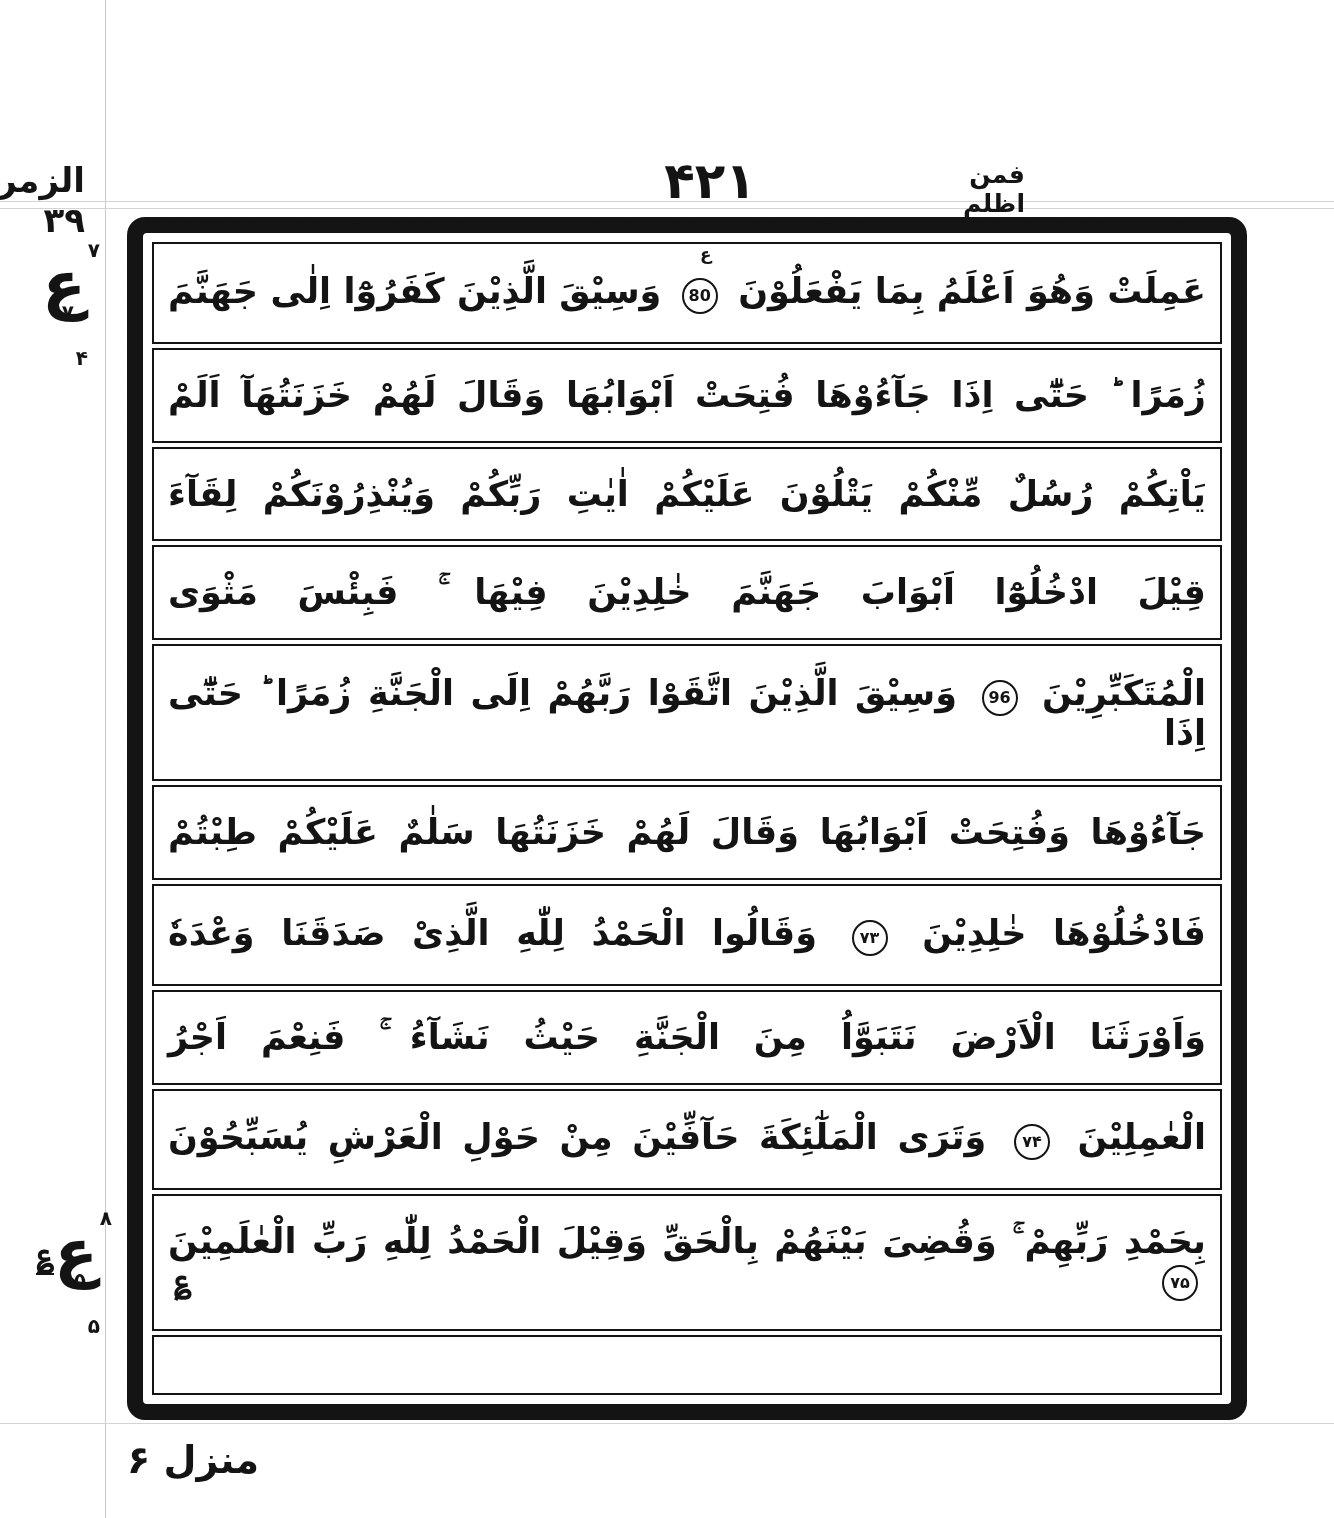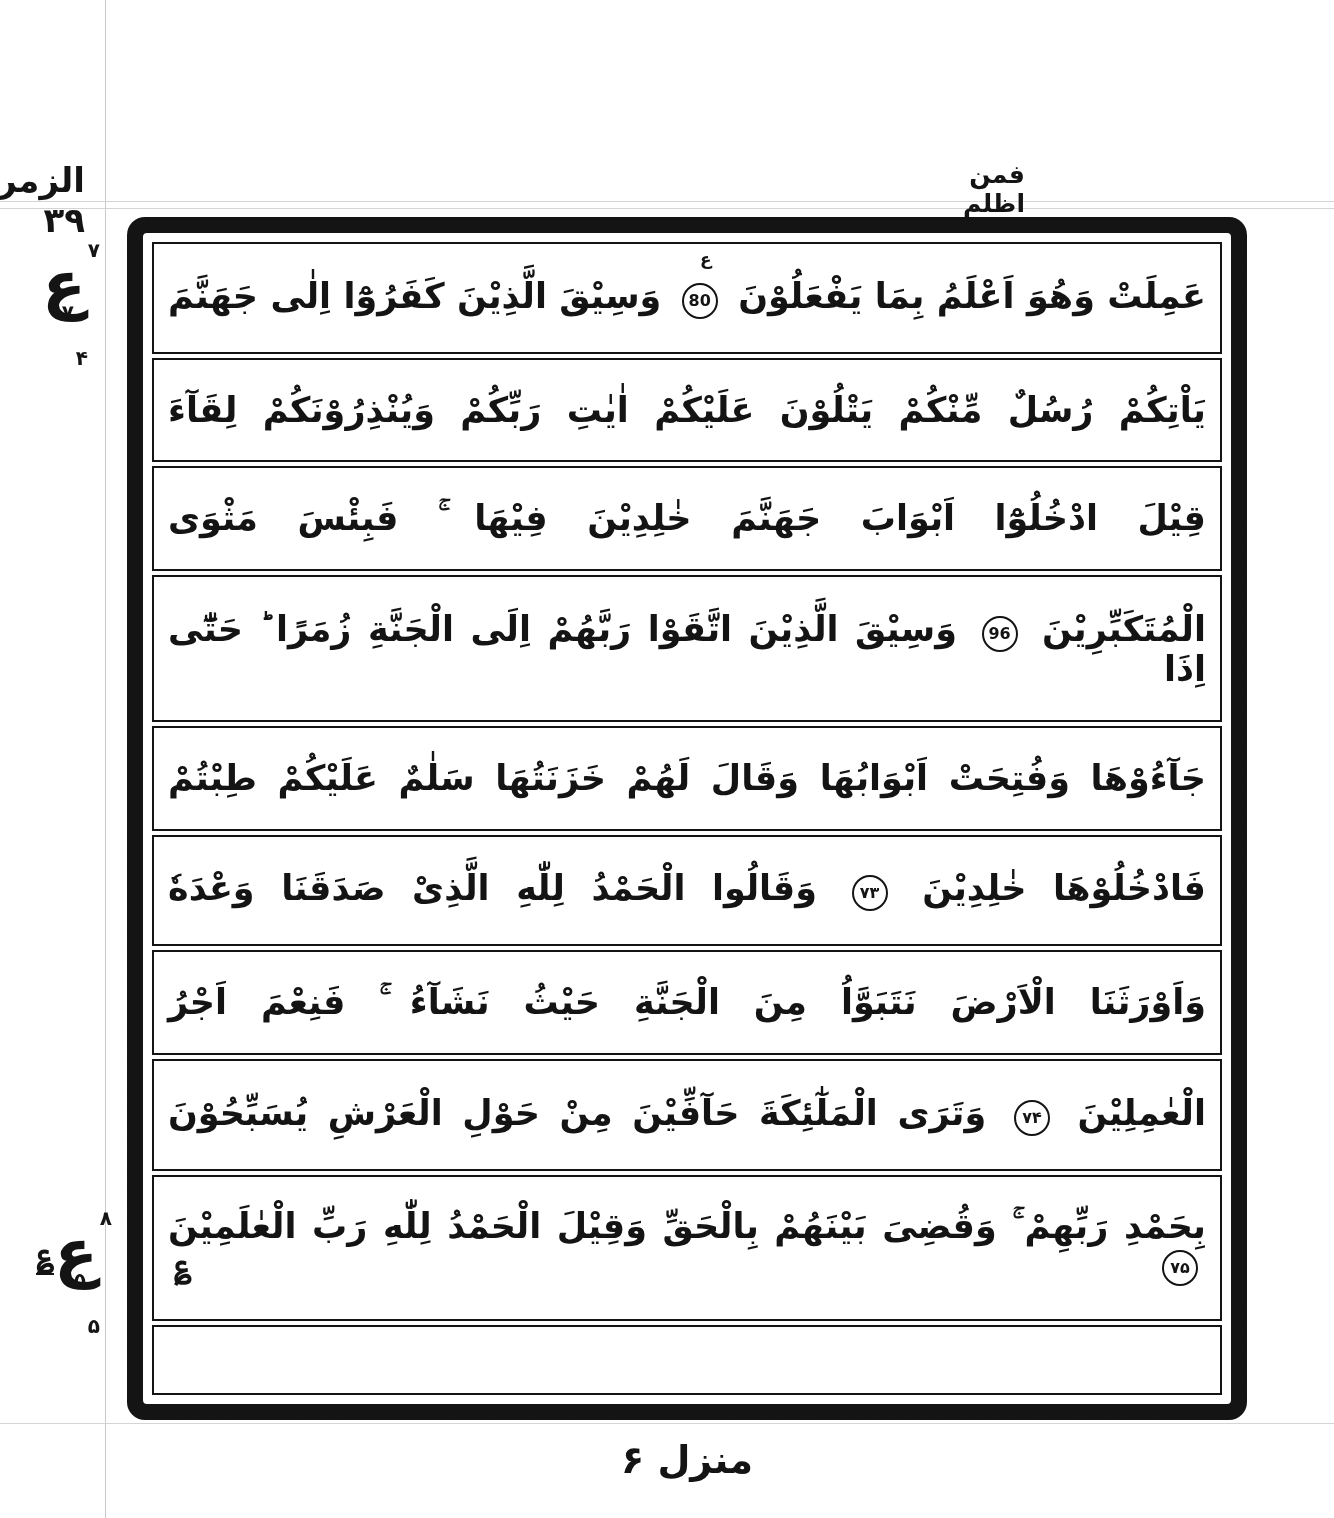--- a/index.html
+++ b/index.html
@@ -60,33 +60,34 @@
   .ruku-marker .ain{position:absolute;right:18px;top:8px;font-size:64px;font-weight:bold;line-height:1;}
   .ruku-marker .num-above{position:absolute;right:4px;top:-6px;font-size:20px;font-weight:bold;}
   .ruku-marker .num-inside{position:absolute;right:30px;top:56px;font-size:20px;font-weight:bold;}
   .ruku-marker .num-below{position:absolute;right:16px;top:102px;font-size:20px;font-weight:bold;}
   .ruku-top{left:18px;top:244px;}
   .ruku-bottom{left:30px;top:1212px;}
   .flourish{position:absolute;right:62px;top:24px;font-size:30px;font-weight:bold;
     border-bottom:2px solid #141414;padding-bottom:2px;}
 
   
-  .manzil{position:absolute;left:127px;width:1120px;top:1438px;text-align:center;
+  .manzil{position:absolute;left:127px;width:1120px;top:1438px;text-align:left;
     font-size:38px;font-weight:bold;direction:rtl;}
 </style>
 </head>
 <body>
 
 <div class="v-rule"></div>
 <div class="h-rule r1"></div>
 <div class="h-rule r2"></div>
 <div class="h-rule r3"></div>
 
 <div class="header">
   <div class="hdr-left">الزمر ۳۹</div>
+  <div class="hdr-center">۴۲۱</div>
   <div class="hdr-right">فمن اظلم ۲۴</div>
 </div>
 
 <div class="ruku-marker ruku-top">
   <span class="num-above">۷</span>
   <span class="ain">ع</span>
   <span class="num-inside">۷</span>
   <span class="num-below">۴</span>
 </div>
 
@@ -96,20 +97,23 @@
   <span class="ain">ع</span>
   <span class="num-inside">۵</span>
   <span class="num-below">۵</span>
 </div>
 
 <div class="frame-outer">
   <div class="frame-band">
     <div class="lines">
         <div class="qline">
           <div class="inner"><span class="qtext">عَمِلَتْ وَهُوَ اَعْلَمُ بِمَا يَفْعَلُوْنَ</span> <span class="ayah-wrap"><span class="mini-ruku">ع</span><span class="ayah-circle">80</span></span> <span class="qtext">وَسِيْقَ الَّذِيْنَ كَفَرُوْٓا اِلٰى جَهَنَّمَ</span></div>
+        </div>
+        <div class="qline">
+          <div class="inner"><span class="qtext">زُمَرًا ؕ حَتّٰٓى اِذَا جَآءُوْهَا فُتِحَتْ اَبْوَابُهَا وَقَالَ لَهُمْ خَزَنَتُهَآ اَلَمْ</span></div>
         </div>
         <div class="qline">
           <div class="inner"><span class="qtext">يَاْتِكُمْ رُسُلٌ مِّنْكُمْ يَتْلُوْنَ عَلَيْكُمْ اٰيٰتِ رَبِّكُمْ وَيُنْذِرُوْنَكُمْ لِقَآءَ</span></div>
         </div>
         <div class="qline">
           <div class="inner"><span class="qtext">قِيْلَ ادْخُلُوْٓا اَبْوَابَ جَهَنَّمَ خٰلِدِيْنَ فِيْهَا ۚ فَبِئْسَ مَثْوَى</span></div>
         </div>
         <div class="qline">
           <div class="inner"><span class="qtext">الْمُتَكَبِّرِيْنَ</span> <span class="ayah-wrap"><span class="ayah-circle">96</span></span> <span class="qtext">وَسِيْقَ الَّذِيْنَ اتَّقَوْا رَبَّهُمْ اِلَى الْجَنَّةِ زُمَرًا ؕ حَتّٰٓى اِذَا</span></div>
         </div>

